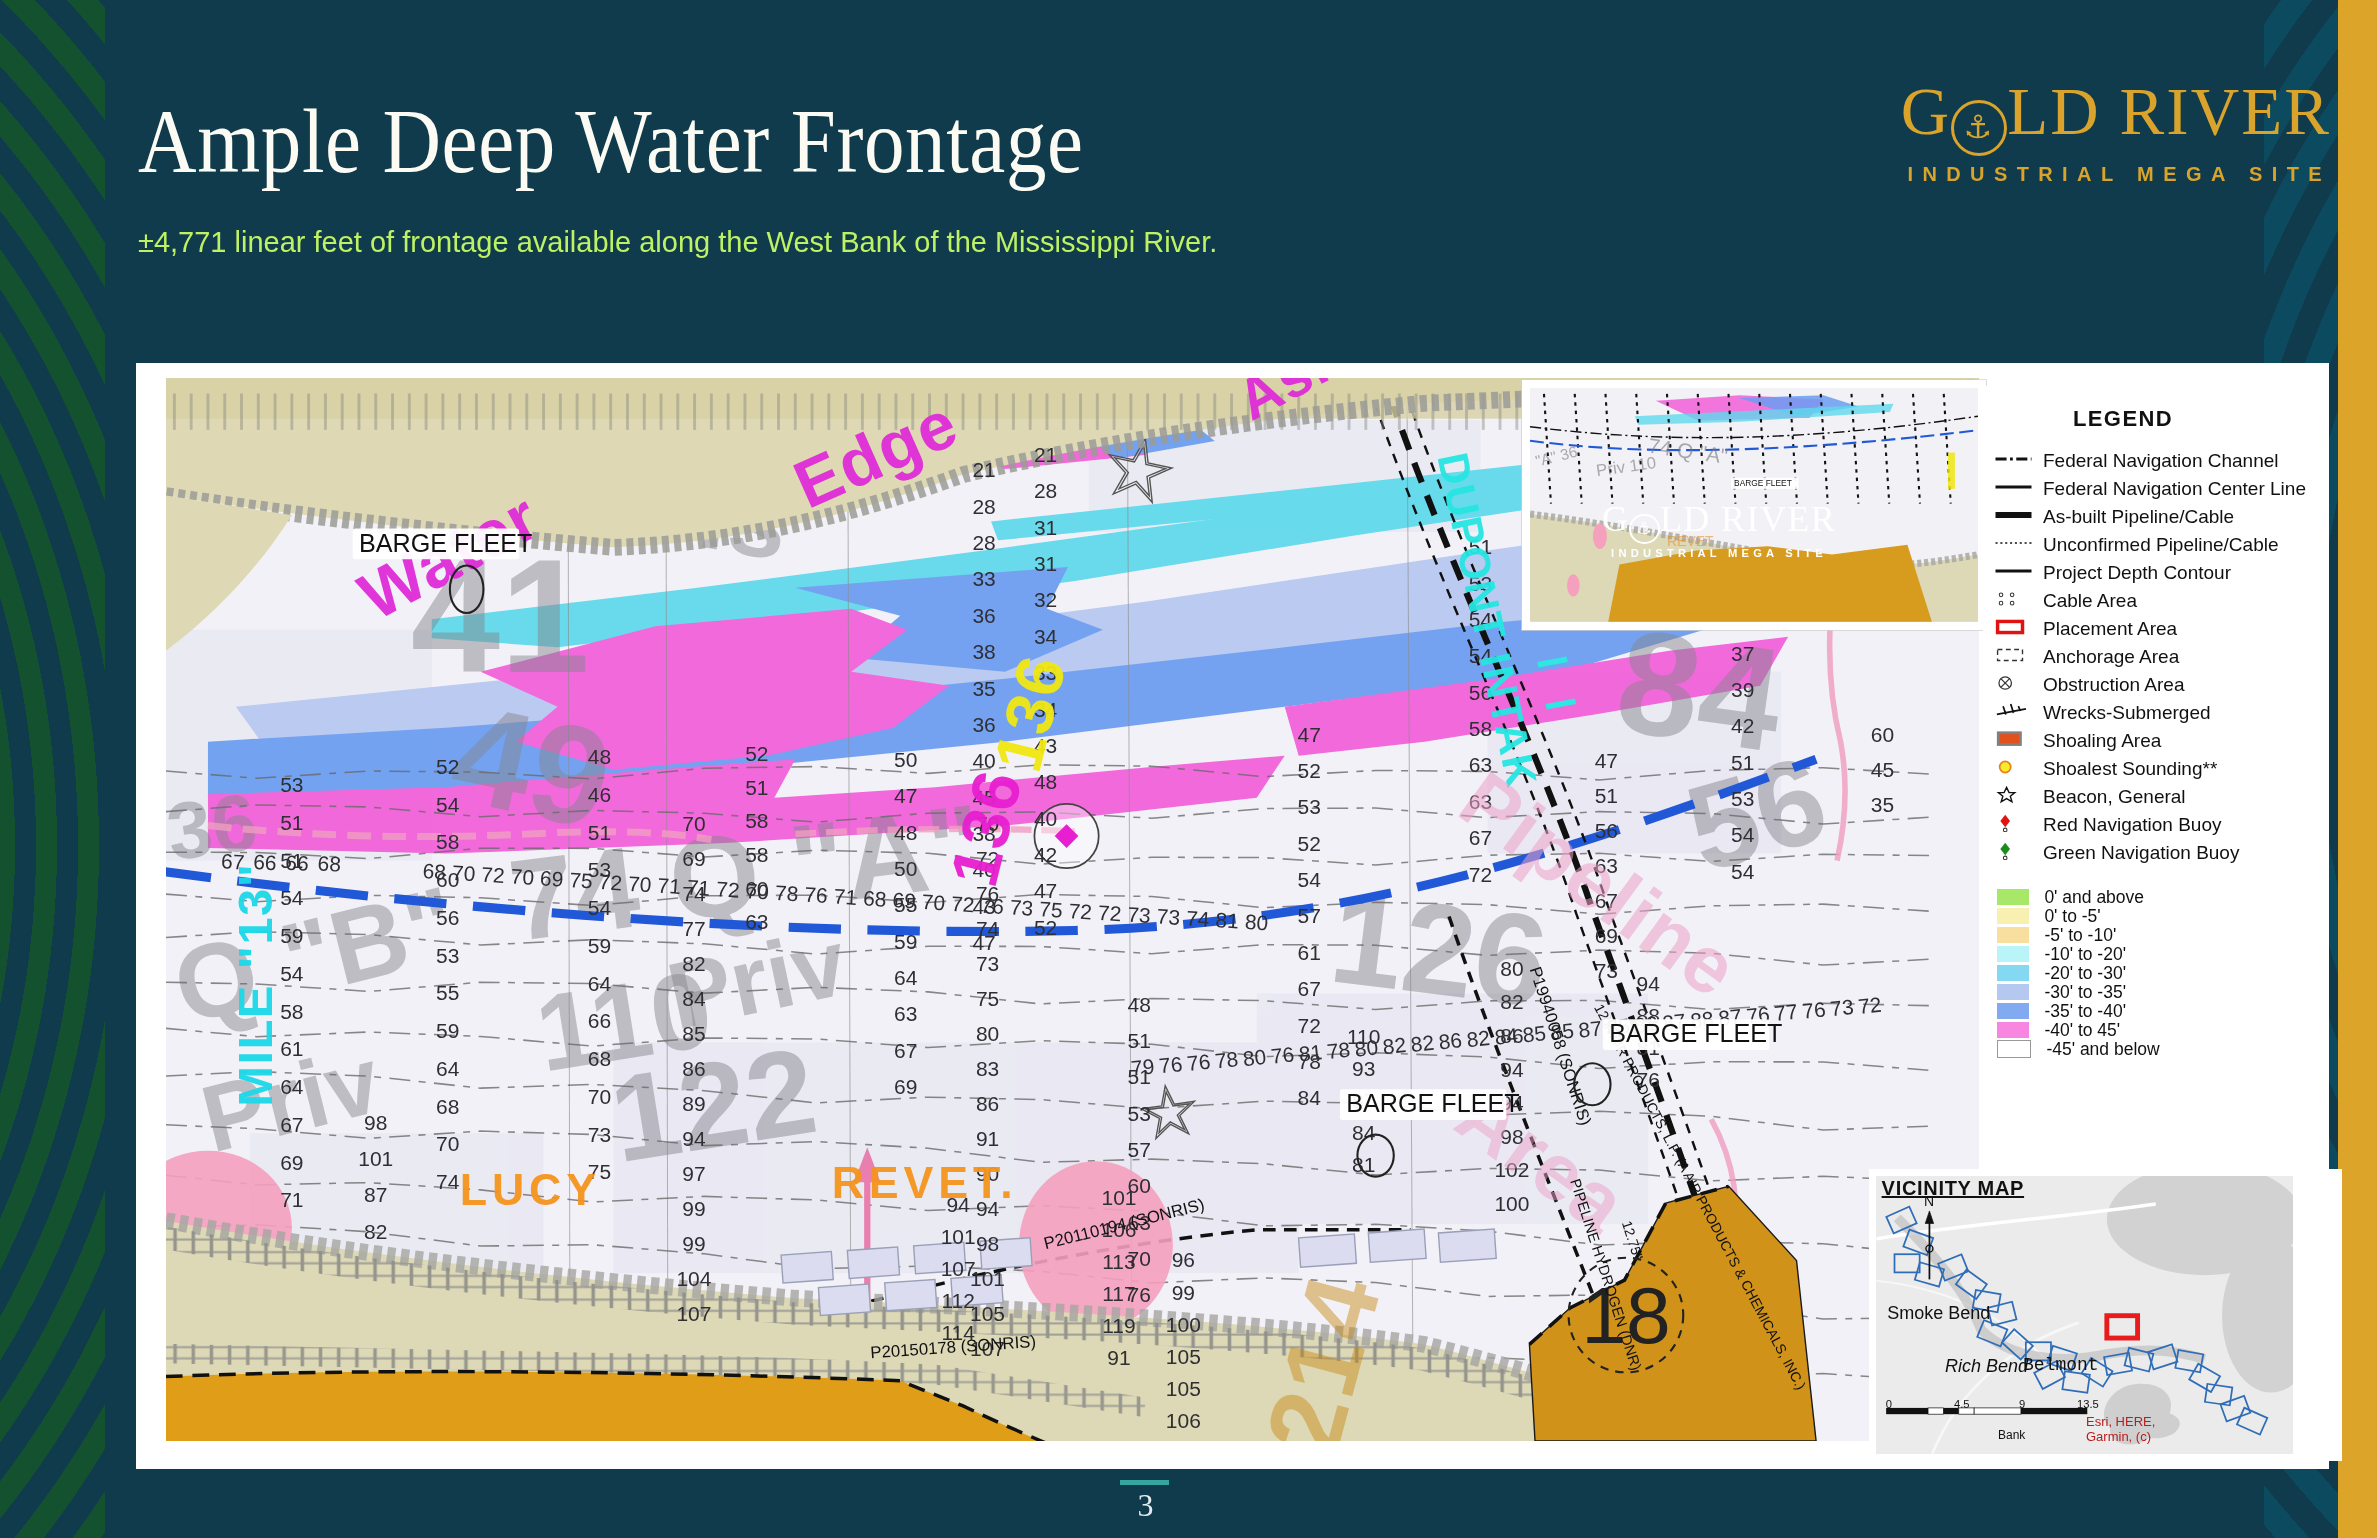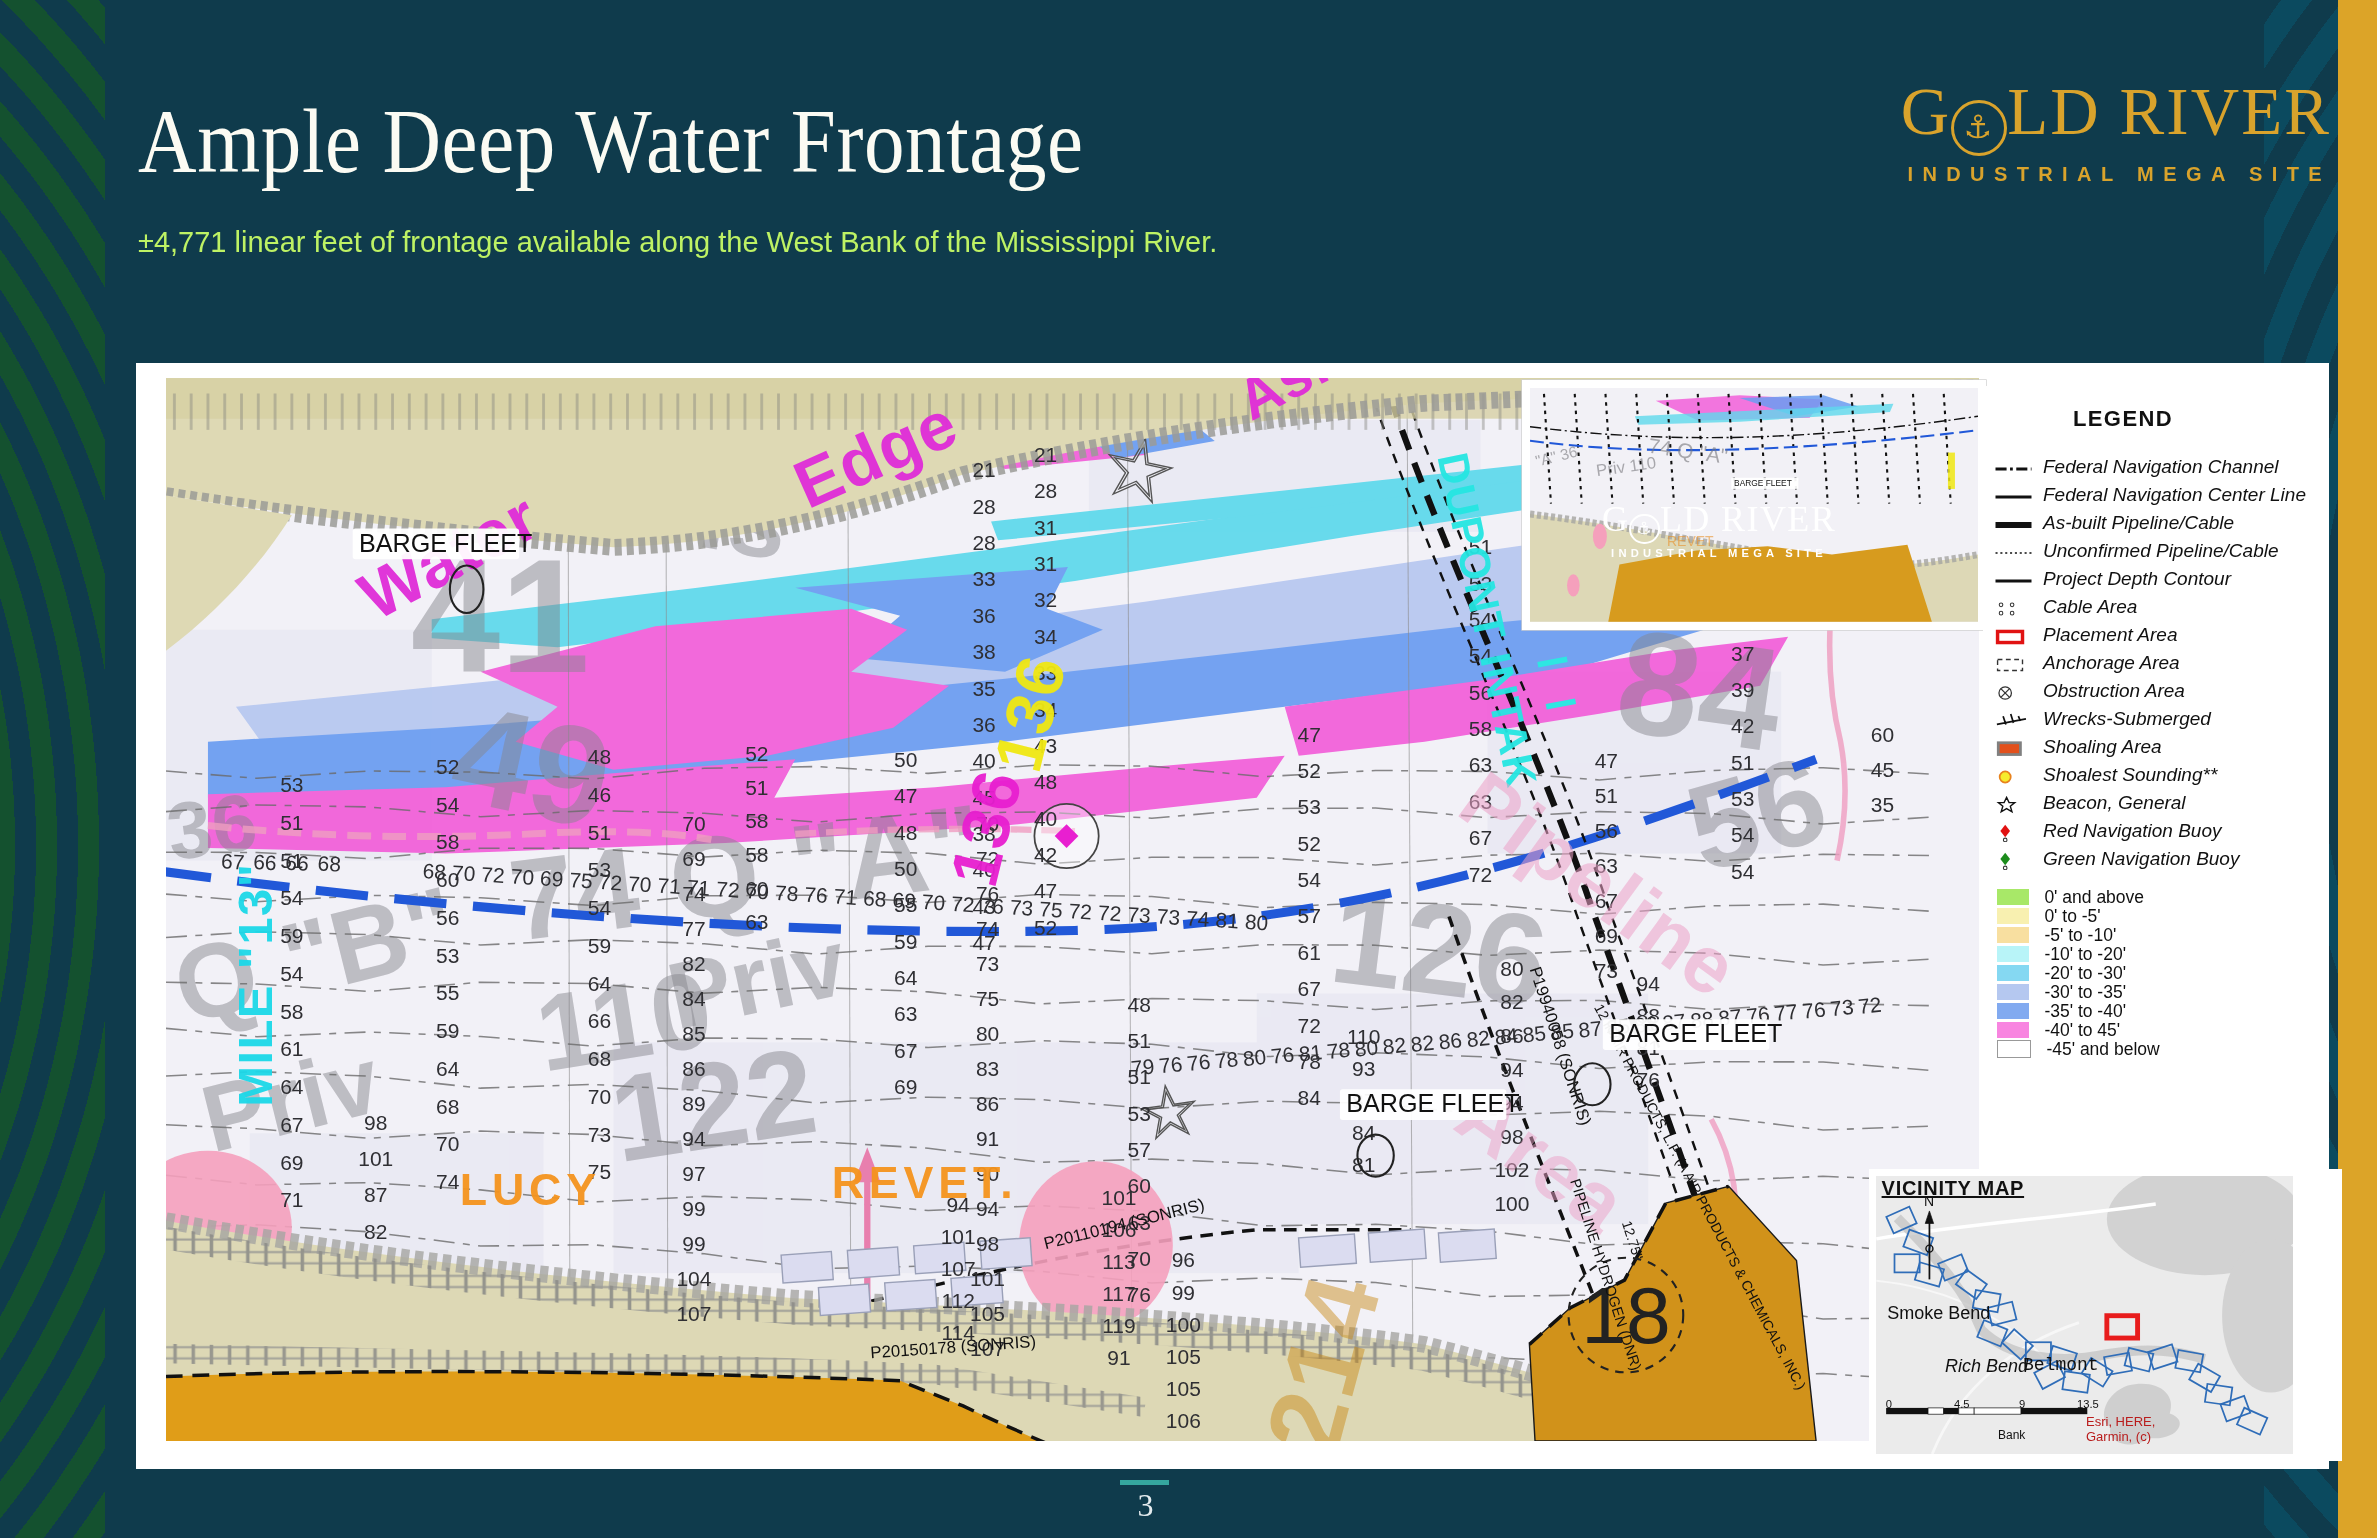--- a/index.html
+++ b/index.html
@@ -29,21 +29,21 @@
     box-shadow:0 0 0 0.7px #cfcfcf;}
   .inset-logo{left:42px;top:110px;width:294px;text-align:center;color:#ffffff;}
   .inset-logo-main{font-family:"Liberation Serif",serif;font-size:36px;letter-spacing:1.4px;white-space:nowrap;}
   .inset-logo-o{display:inline-block;width:26.6px;height:26.6px;border:2.1px solid #fff;border-radius:50%;
     vertical-align:-2.8px;text-align:center;line-height:24px;font-size:17px;font-family:"DejaVu Sans",sans-serif;}
   .inset-logo-tag{font-size:11.2px;letter-spacing:4.2px;margin-top:2.8px;font-weight:bold;white-space:nowrap;}
   
   .legend{left:1983px;top:386px;width:345px;height:1077px;background:#ffffff;color:#111;}
   .lg-title{text-align:center;width:224px;margin-left:28px;font-size:22px;font-weight:bold;
     letter-spacing:1.4px;margin-top:19.6px;margin-bottom:18px;}
-  .lgrow{display:flex;align-items:flex-end;height:28px;padding-left:11.2px;font-style:italic;}
+  .lgrow{display:flex;align-items:flex-start;height:28px;padding-left:11.2px;}
   .lgsym{width:39px;height:18px;flex:0 0 39px;margin-right:9.8px;}
   .lgtext{font-size:19px;white-space:nowrap;}
   .depth-scale{margin-top:18px;}
   .dsrow{display:flex;align-items:center;height:19px;padding-left:14px;}
   .dswatch{width:32px;height:15.4px;flex:0 0 32px;margin-right:15.4px;}
   .dstext{font-size:17.5px;white-space:nowrap;}
   
   .vicinity{left:1869px;top:1169px;width:431px;height:292px;background:#ffffff;padding-left:42px;}
   .vic-map{left:7px;top:7px;width:417px;height:278px;background:#ebebeb;overflow:hidden;}
   .vic-title{left:5.6px;top:1.4px;font-size:20px;font-weight:bold;color:#111;text-decoration:underline;letter-spacing:0.7px;}

